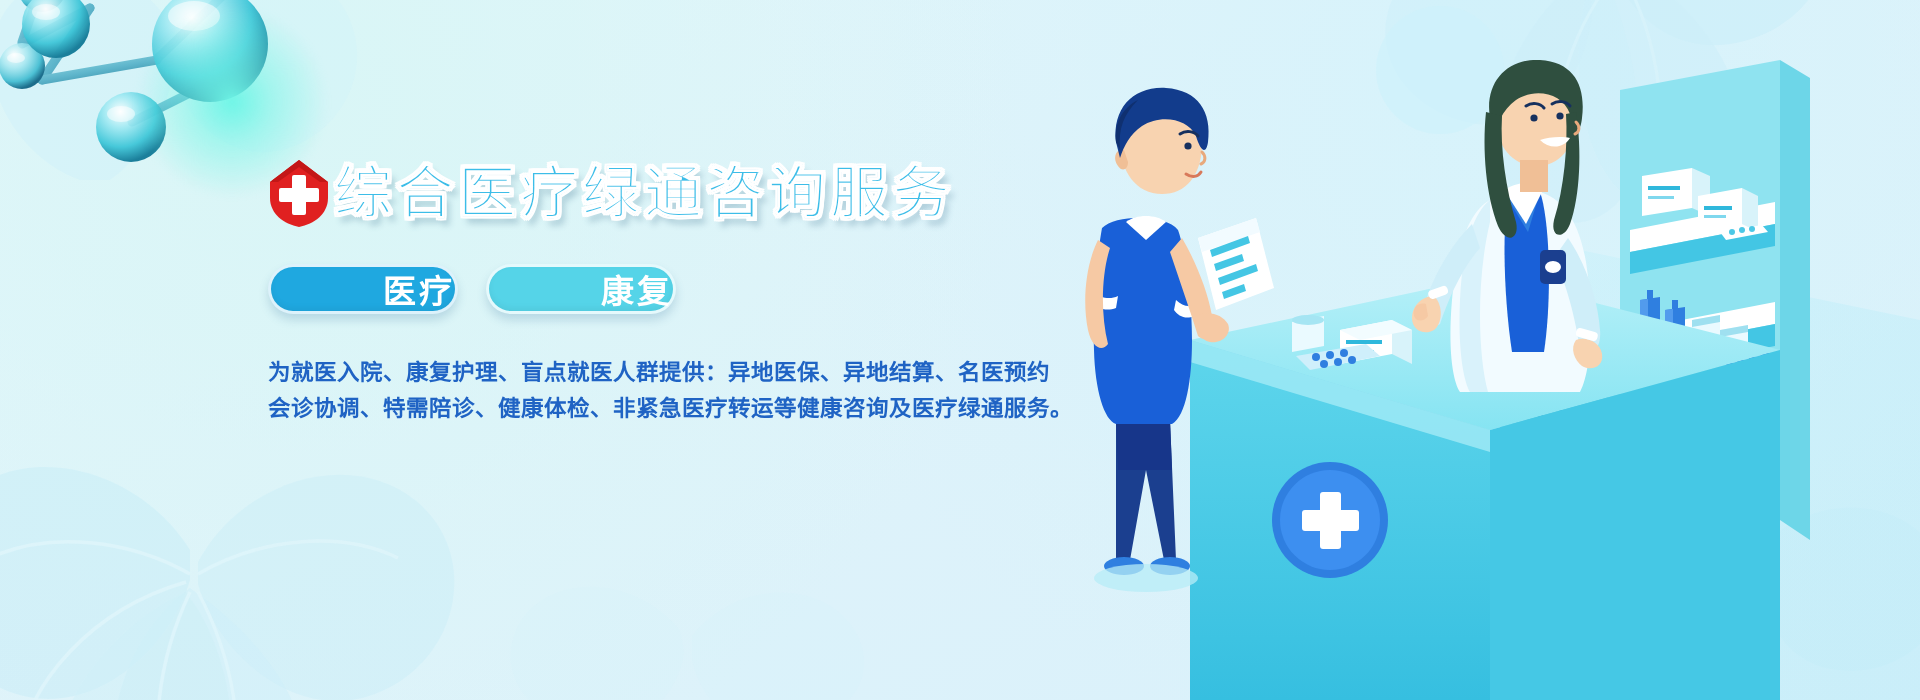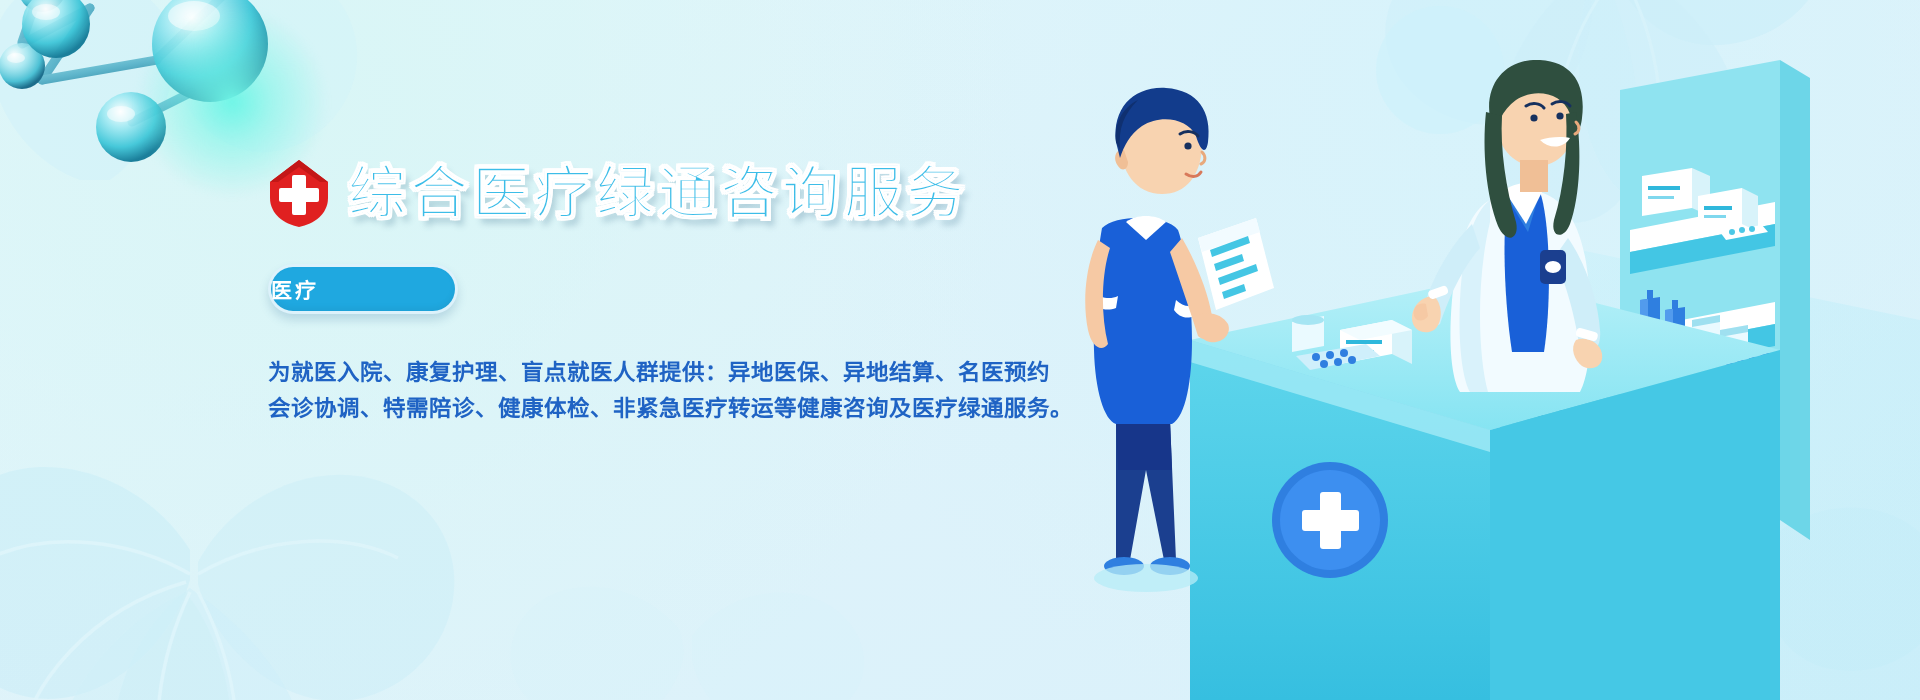--- a/index.html
+++ b/index.html
@@ -32,21 +32,21 @@
     position:absolute; left:150px; top:30px; width:200px; height:200px;
     background:radial-gradient(circle,#6ff5e6 0%,rgba(120,245,230,.55) 28%,rgba(120,245,230,0) 68%);
     filter:blur(3px);
   }
 
   
   .content{
     position:absolute; left:268px; top:150px; width:760px;
   }
 
-  .title-row{ display:flex; align-items:center; gap:18px; height:86px; }
+  .title-row{ display:flex; align-items:center; gap:4px; height:86px; }
 
   .cross-badge{ position:relative; width:62px; height:70px; flex:0 0 auto; }
 
   .main-title{
     font-family:"DejaVu Sans","Liberation Sans",sans-serif;
     font-size:58px;
     font-weight:bold;
     letter-spacing:4px;
     color:#3cbde8;
     -webkit-text-stroke:1px #ffffff;
@@ -56,24 +56,24 @@
       5px 7px 6px rgba(70,120,150,.32);
     white-space:nowrap;
     line-height:1;
   }
 
   
   .tags{ display:flex; gap:28px; margin-top:28px; }
   .tag{
     min-width:190px; height:50px;
     border-radius:26px;
-    display:flex; align-items:center; justify-content:flex-start;
+    display:flex; align-items:center; justify-content:flex-end;
     color:#ffffff;
     font-family:"DejaVu Sans","Liberation Sans",sans-serif;
-    font-size:21px; font-weight:bold; letter-spacing:3px;
+    font-size:33px; font-weight:bold; letter-spacing:3px;
     box-shadow:0 6px 10px rgba(60,120,160,.22), inset 0 -3px 6px rgba(0,0,0,.05);
     border:3px solid rgba(255,255,255,.85);
     cursor:pointer;
     user-select:none;
   }
 
   
   .desc{
     margin-top:40px;
     font-family:"DejaVu Sans","Liberation Sans",sans-serif;
@@ -207,20 +207,23 @@
         </svg>
       </div>
 
       <div class="main-title">综合医疗绿通咨询服务</div>
     </div>
 
     <div class="tags">
       <div class="tag" style="background:#1fa8e0;">
         <span>医疗</span>
       </div>
+      <div class="tag" style="background:#55d4e8;">
+        <span>康复</span>
+      </div>
     </div>
 
     <div class="desc">
       <span class="desc-line">为就医入院、康复护理、盲点就医人群提供：异地医保、异地结算、名医预约</span>
       <span class="desc-line">会诊协调、特需陪诊、健康体检、非紧急医疗转运等健康咨询及医疗绿通服务。</span>
     </div>
   </div>
 
   <div class="scene">
     <svg viewBox="0 0 900 700" width="900" height="700">

